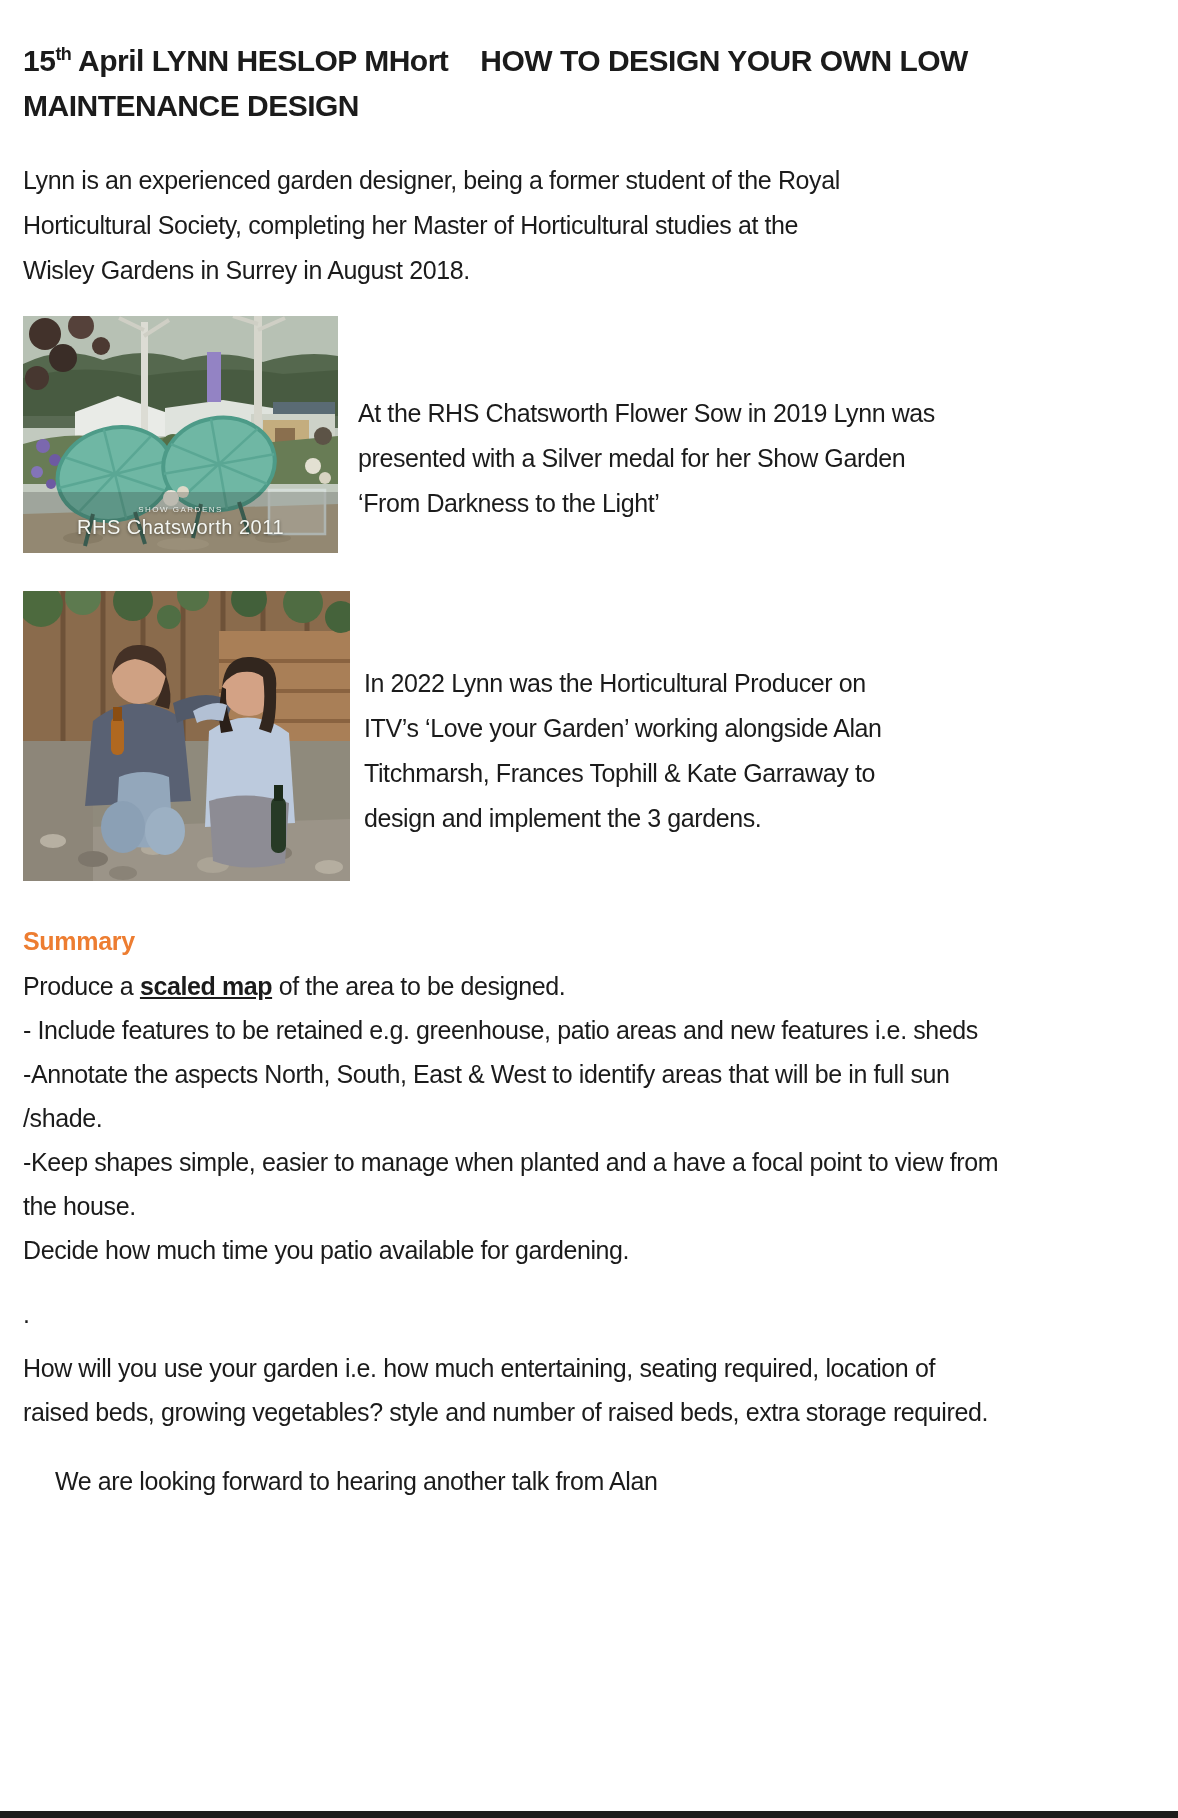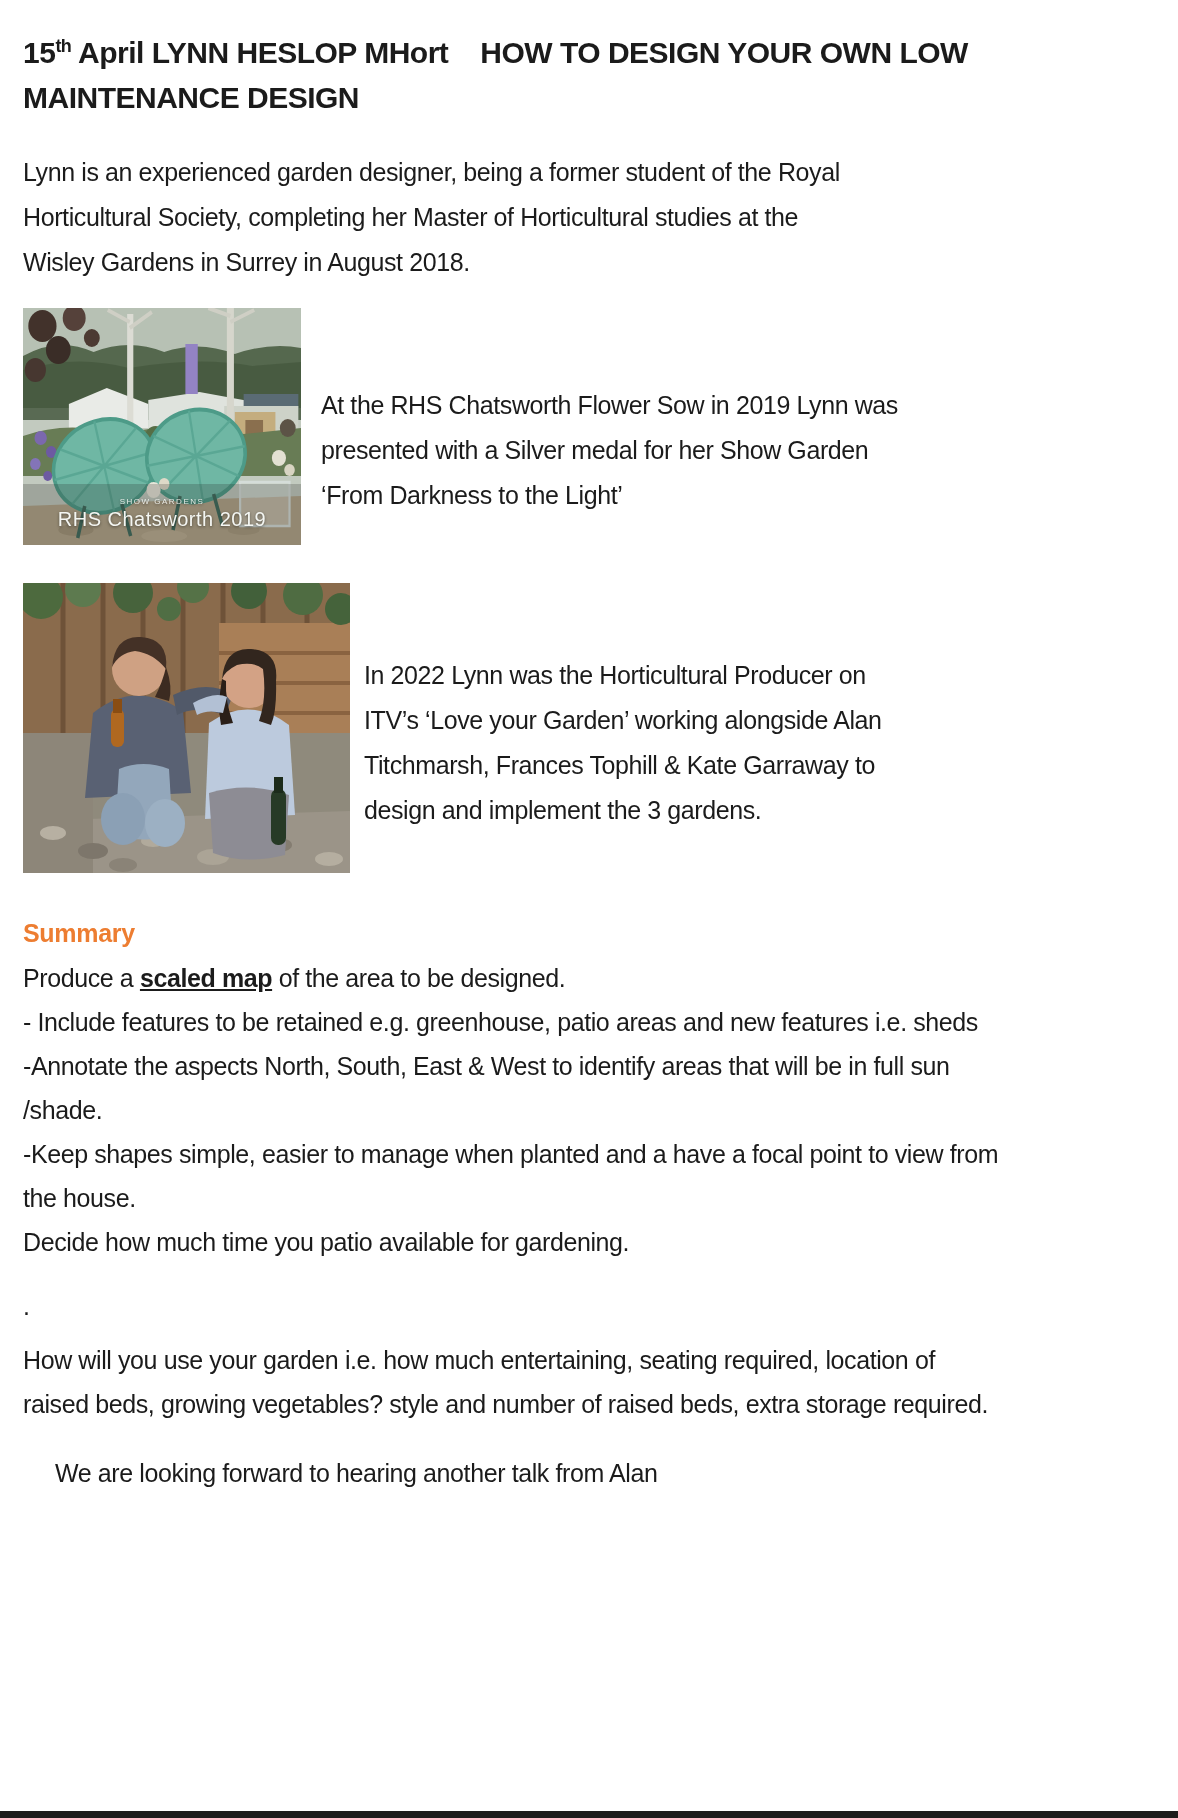--- a/index.html
+++ b/index.html
@@ -9,38 +9,38 @@
     font-family:"Liberation Sans",sans-serif;
     color:#1b1b1b;
     position:relative;
     overflow:hidden;
   }
   .page{
     padding:0 20px 0 23px;
   }
   .pre{white-space:pre-line;}
   h1.doc-title{
-    margin:0;padding-top:30px;
+    margin:0;padding-top:38px;
     font-size:30px;font-weight:700;line-height:45px;
     letter-spacing:-0.5px;
   }
   h1.doc-title sup{font-size:60%;line-height:0;}
   .title-gap{display:inline-block;width:32px;}
   p.body{
     margin:0;
     font-size:25px;line-height:45px;letter-spacing:-0.4px;
   }
   .mt-p1{margin-top:33px !important;}
   .mt-p2{margin-top:30px !important;}
   .mt-p3{margin-top:15px !important;}
   .figrow{display:flex;align-items:flex-start;}
   .figrow1{margin-top:23px;}
   .figrow2{margin-top:38px;}
   .photo{position:relative;flex:0 0 auto;overflow:hidden;}
-  .photo1{width:278px;height:237px;margin-right:20px;}
+  .photo1{width:315px;height:237px;margin-right:20px;}
   .photo2{width:327px;height:290px;margin-right:14px;}
   .photo svg{display:block;width:100%;height:100%;}
   .photo-caption-wrap{
     position:absolute;left:0;right:0;bottom:14px;
     text-align:center;color:#f4f6f2;
     text-shadow:0 1px 3px rgba(20,20,15,0.55);
   }
   .photo-caption-small{
     font-size:8px;letter-spacing:1.5px;line-height:10px;
     text-transform:uppercase;opacity:0.9;
@@ -126,21 +126,21 @@
         <path d="M70,198 L62,230 M112,196 L122,228 M178,188 L170,222 M216,186 L226,218" stroke="#3f6b5d" stroke-width="4" fill="none"></path>
         <circle cx="148" cy="182" r="8" fill="#e8e6da"></circle>
         <circle cx="160" cy="176" r="6" fill="#ded9c8"></circle>
         <circle cx="290" cy="150" r="8" fill="#e3e0d2"></circle>
         <circle cx="302" cy="162" r="6" fill="#d8d4c2"></circle>
         <circle cx="300" cy="120" r="9" fill="#5c5346"></circle>
         <rect y="176" width="315" height="61" fill="rgba(35,38,32,0.22)"></rect>
       </svg>
       <div class="photo-caption-wrap">
         <div class="photo-caption-small">SHOW GARDENS</div>
-        <div class="photo-caption-main">RHS Chatsworth 2019</div>
+        <div class="photo-caption-main">RHS Chatsworth 2011</div>
       </div>
     </div>
     <p class="body pre beside1">At the RHS Chatsworth Flower Sow in 2019 Lynn was
 presented with a Silver medal for her Show Garden
 ‘From Darkness to the Light’</p>
   </div>
 
   <div class="figrow figrow2">
     <div class="photo photo2">
       <svg viewBox="0 0 327 290" preserveAspectRatio="none">

